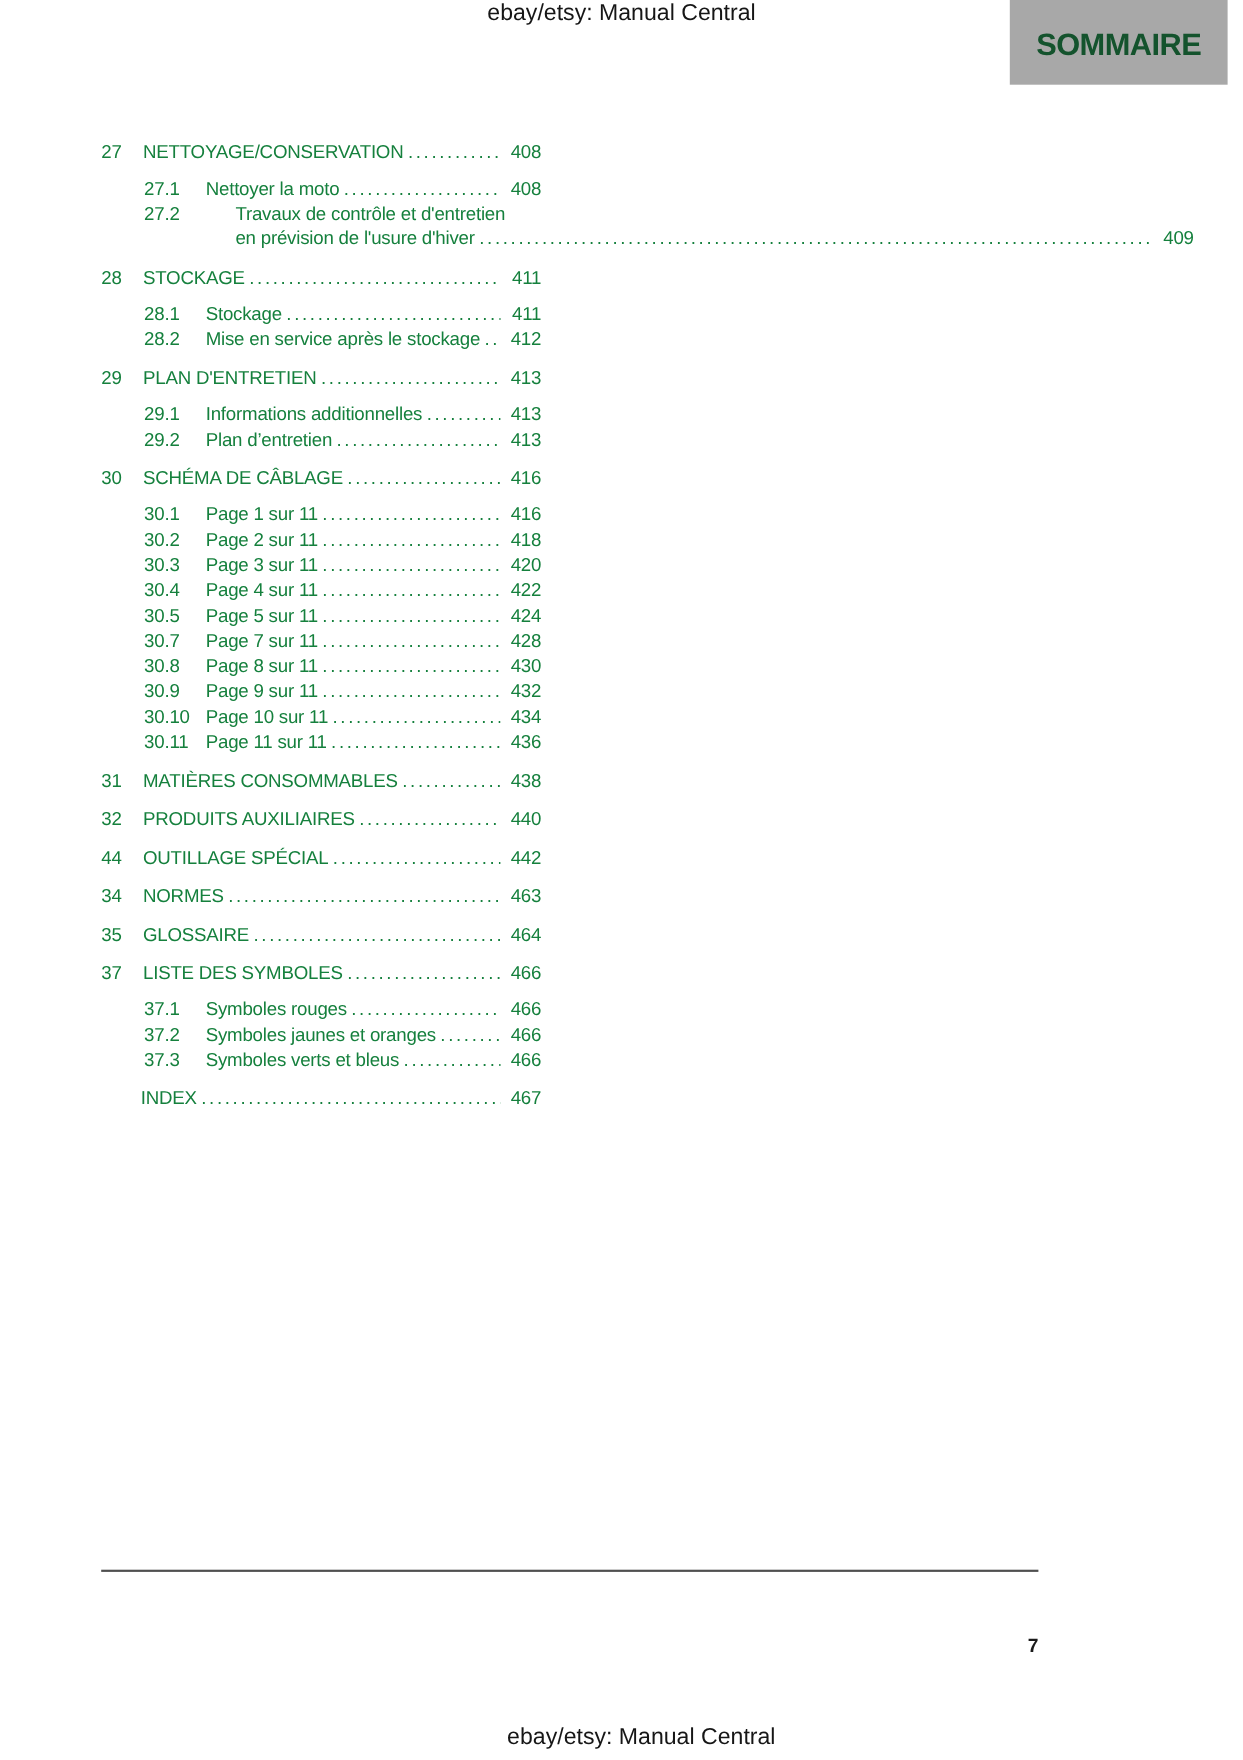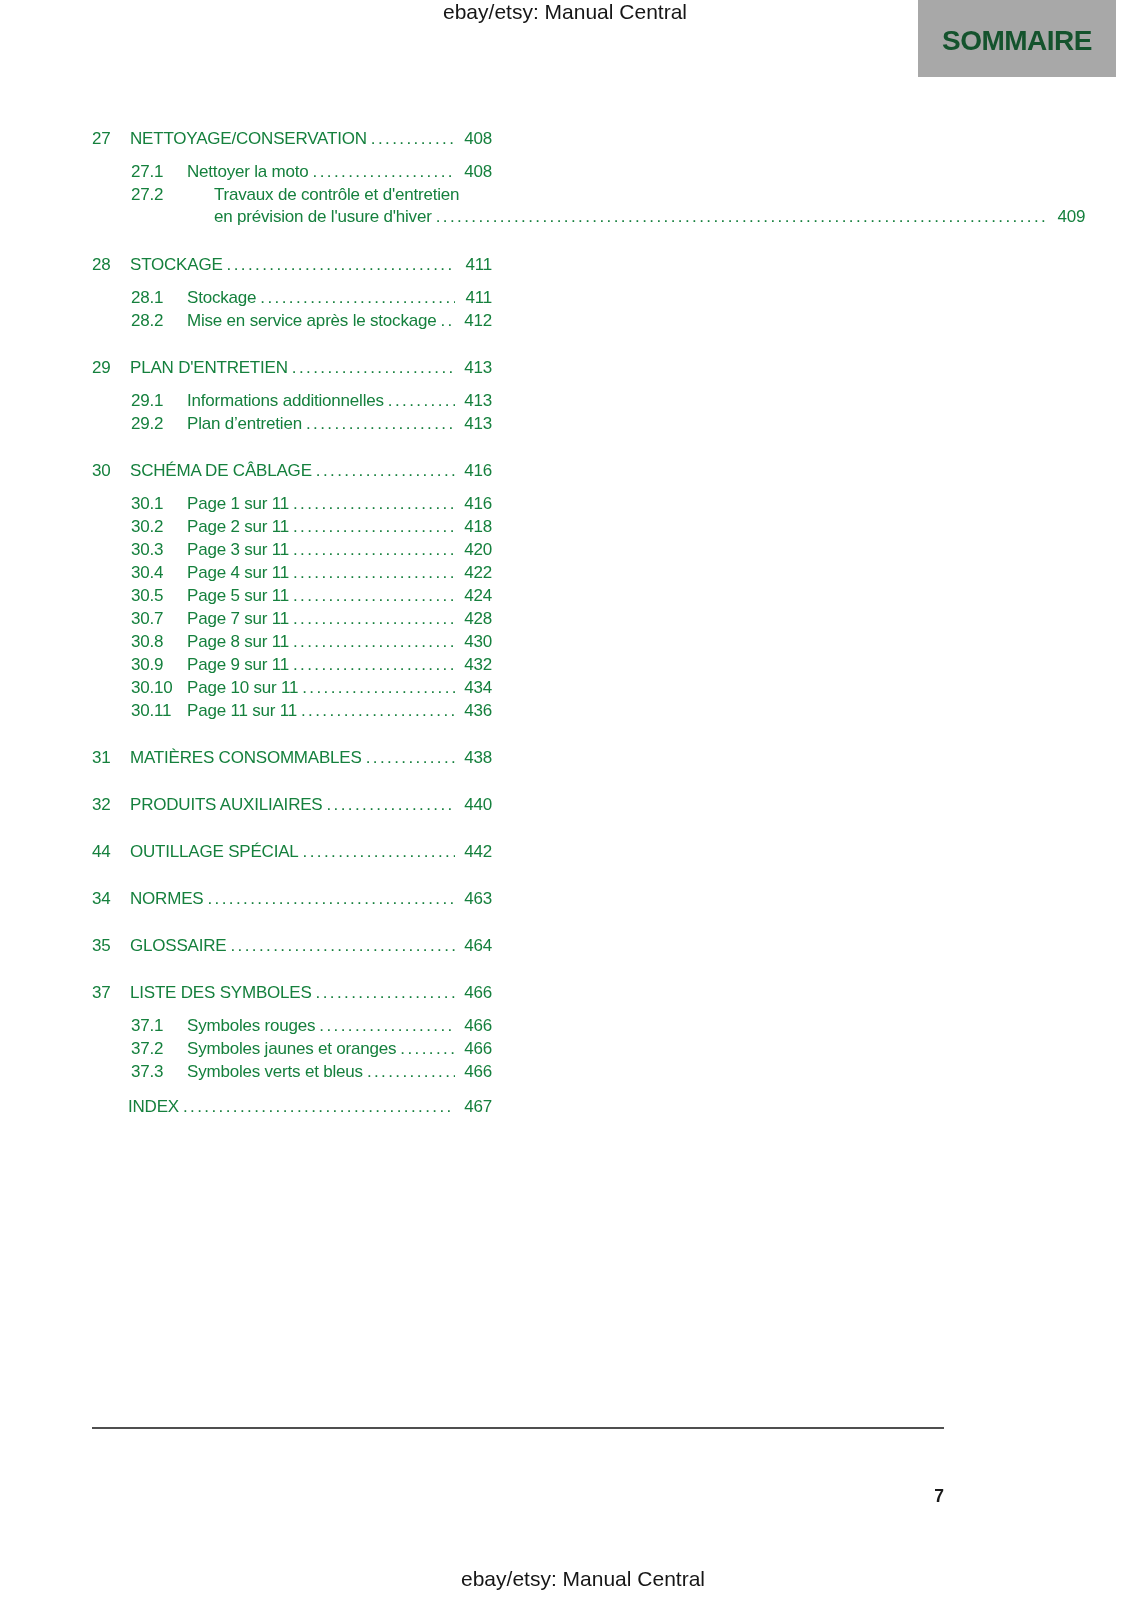--- a/index.html
+++ b/index.html
@@ -49,21 +49,21 @@
   .row .dots {
     flex: 1 1 auto; overflow: hidden; white-space: nowrap;
     margin: 0 5px 0 4px; min-width: 10px;
   }
   .dots::after {
     content: "......................................................................................";
     letter-spacing: 2.4px;
   }
   .row .page { flex: none; min-width: 32px; text-align: right; }
 
-  .row.chapter { margin-top: 24px; }
+  .row.chapter { margin-top: 12px; }
   .toc > .row.chapter:first-child { margin-top: 0; }
   .subgroup { margin-top: 10px; }
   .row.index { margin-top: 12px; margin-left: 36px; }
 
   
   .row.two { height: auto; align-items: flex-start; }
   .row.two .num { line-height: 20px; padding-top: 3px; }
   .multi { flex: 1 1 auto; display: flex; flex-direction: column; margin-left: 27px; }
   .multi .l1 { height: 23px; display: flex; align-items: flex-end; white-space: nowrap; }
   .multi .l2 { height: 23px; display: flex; align-items: center; }

